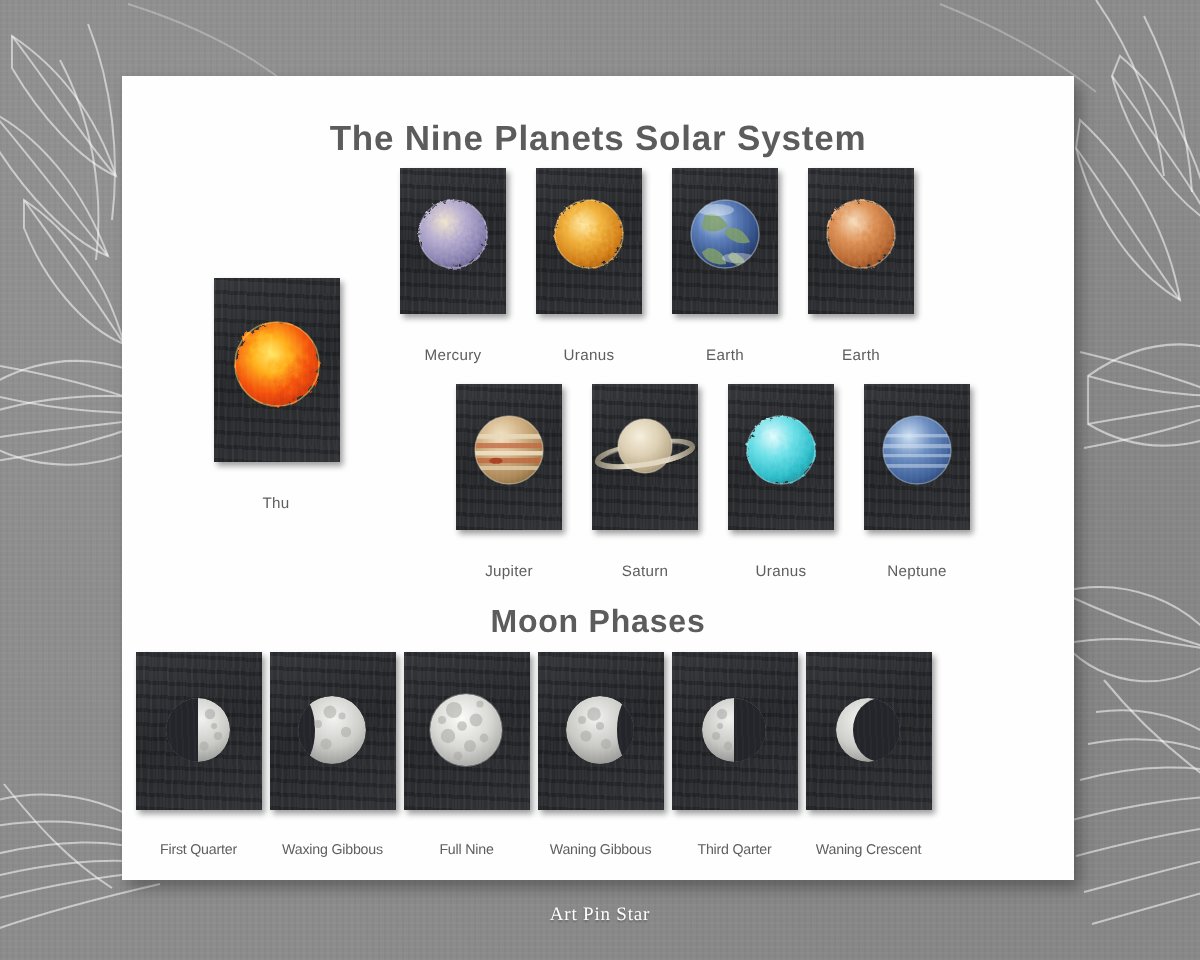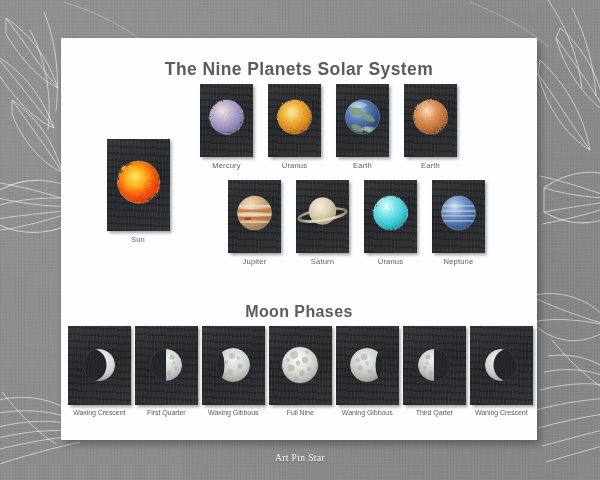--- a/index.html
+++ b/index.html
@@ -57,21 +57,21 @@
     overflow:hidden;
   }
   .card::after {
     content:""; position:absolute; inset:0;
     background:repeating-linear-gradient(88deg, rgba(255,255,255,.022) 0 1px, transparent 1px 3px);
   }
   .caption {
     text-align:center;
     color:#5e5e5e;
     font-size:7.6px;
-    margin-top:4px;
+    margin-top:16px;
     white-space:nowrap;
     letter-spacing:.15px;
   }
 
   
   #sun-block { position:absolute; left:40px; top:101px; width:74px; }
   #sun-block .card { width:63px; height:92px; margin:0 auto; }
 
   
   #planet-rows { position:absolute; left:139px; top:46px; width:320px; }
@@ -178,21 +178,21 @@
           </radialGradient>
           <filter id="fSun" x="-25%" y="-25%" width="150%" height="150%">
             <feTurbulence type="fractalNoise" baseFrequency="0.22" numOctaves="3" seed="7" result="n"></feTurbulence>
             <feDisplacementMap in="SourceGraphic" in2="n" scale="5"></feDisplacementMap>
           </filter>
         </defs>
         <circle cx="31.5" cy="43" r="21" fill="url(#gSun)" filter="url(#fSun)"></circle>
         <circle cx="31.5" cy="43" r="21" fill="none" stroke="#ffdf6e" stroke-opacity=".5" stroke-width=".8"></circle>
       </svg>
     </div>
-    <div class="caption">Sun</div>
+    <div class="caption">Thu</div>
   </div>
 
   <div id="planet-rows">
 
     <div class="prow">
       <div class="pcell">
         <div class="card">
           <svg viewBox="0 0 53 73" width="53" height="73">
             <defs>
               <radialGradient id="gMer" cx="38%" cy="32%" r="74%">
@@ -398,41 +398,20 @@
         </div>
         <div class="caption">Neptune</div>
       </div>
     </div>
   </div>
 
   <h2 class="title" id="moon-title" style="position:absolute; left:0; right:0; top:262px;">Moon Phases</h2>
 
   <div id="moon-strip">
 
-    <div class="mcell">
-      <div class="card">
-        <svg viewBox="0 0 62 79" width="62" height="79">
-          <defs>
-            <radialGradient id="gM1" cx="62%" cy="34%" r="70%">
-              <stop offset="0%" stop-color="#f4f4f2"></stop>
-                <stop offset="60%" stop-color="#cfcfcc"></stop>
-              <stop offset="100%" stop-color="#9a9a98"></stop>
-            </radialGradient>
-            <clipPath id="k1">
-                <circle cx="31" cy="39" r="16"></circle>
-              </clipPath>
-          </defs>
-          <g clip-path="url(#k1)">
-            <circle cx="31" cy="39" r="16" fill="url(#gM1)"></circle>
-            <ellipse cx="24.5" cy="39" rx="14" ry="16" fill="#23252a"></ellipse>
-          </g>
-        </svg>
-      </div>
-      <div class="caption">Waxing Crescent</div>
-    </div>
 
     <div class="mcell">
       <div class="card">
         <svg viewBox="0 0 62 79" width="62" height="79">
           <defs>
             <radialGradient id="gM2" cx="56%" cy="32%" r="72%">
               <stop offset="0%" stop-color="#f2f2f0"></stop>
                 <stop offset="60%" stop-color="#c9c9c6"></stop>
               <stop offset="100%" stop-color="#949492"></stop>
             </radialGradient>

